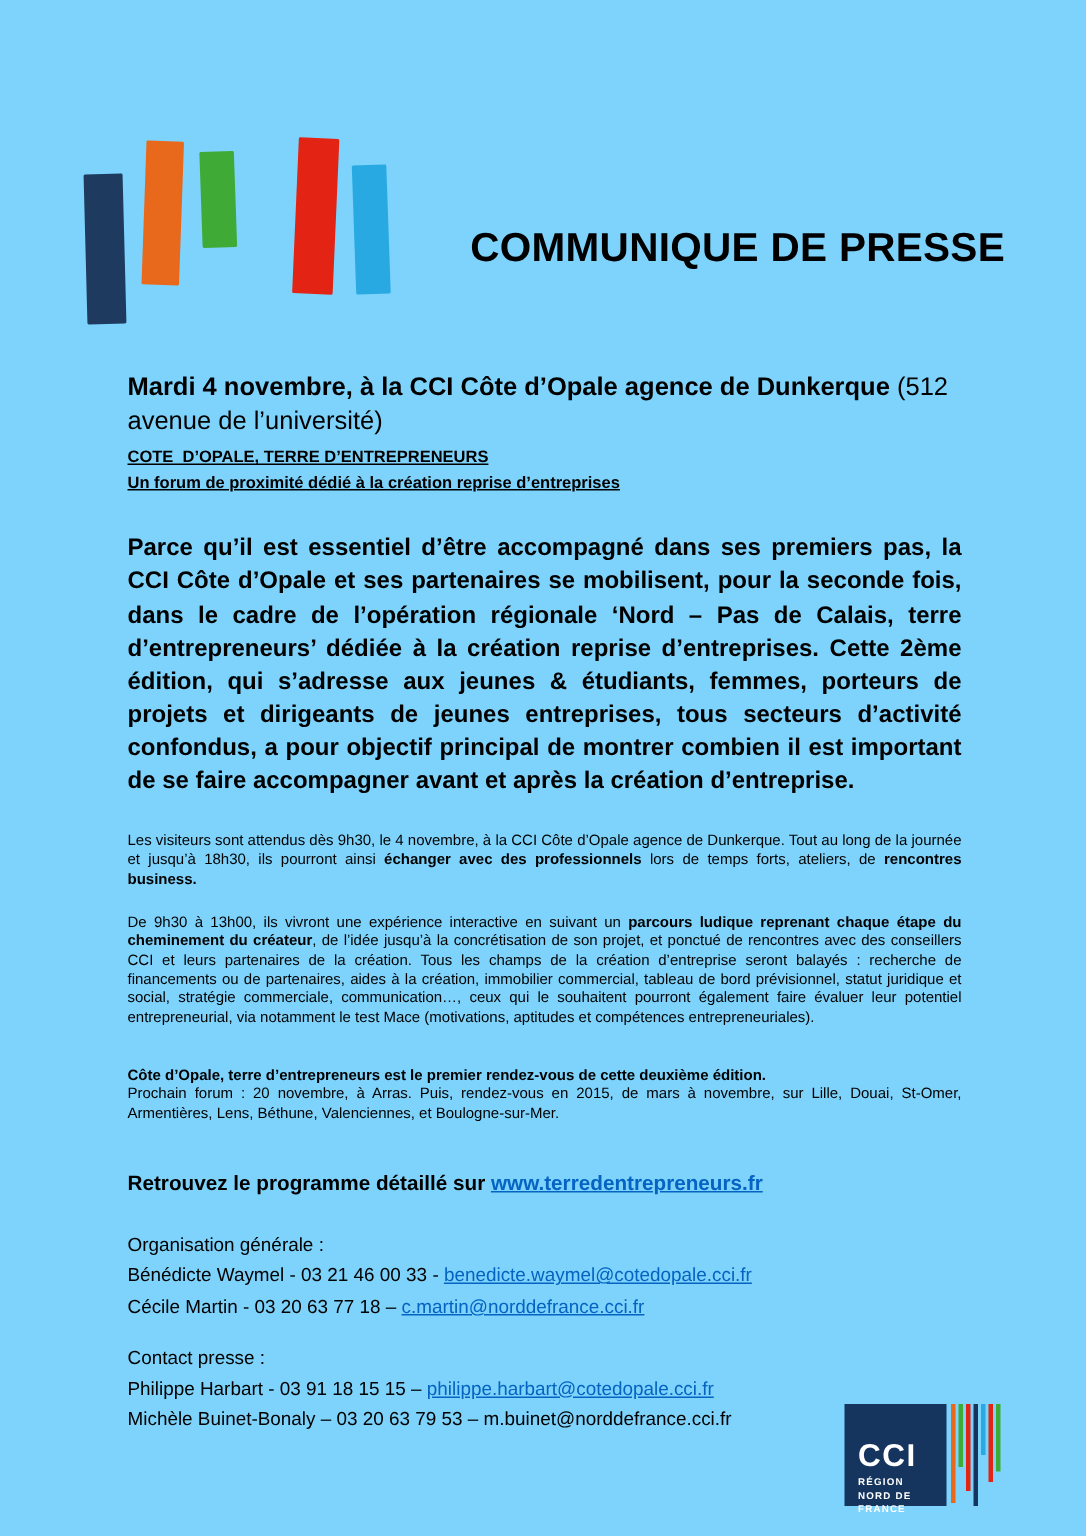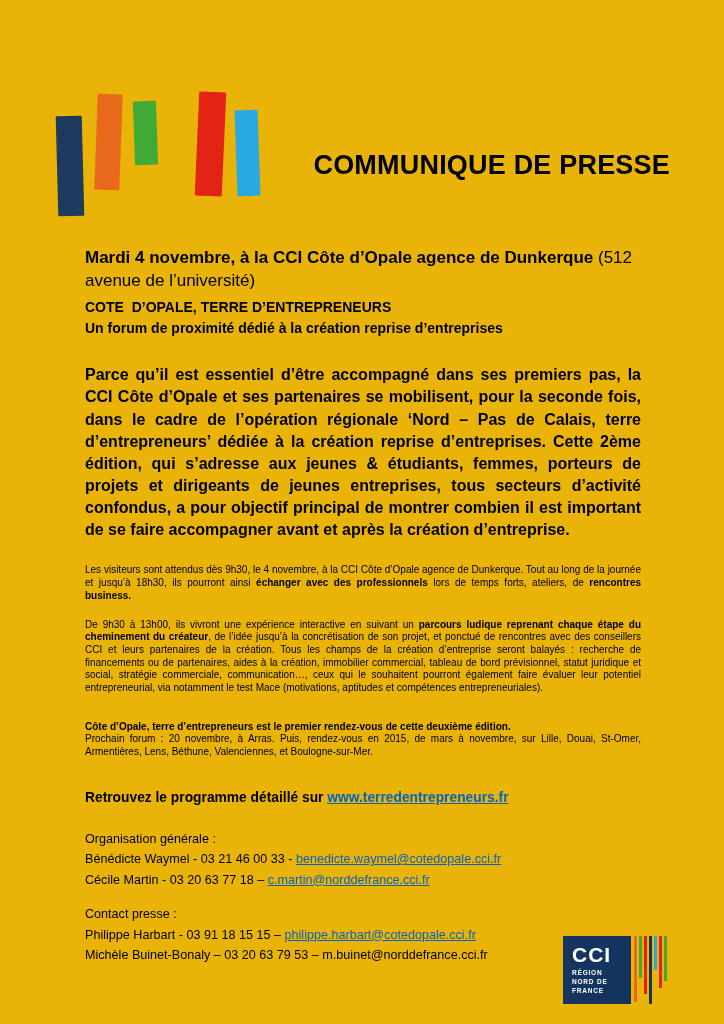--- a/index.html
+++ b/index.html
@@ -1,20 +1,20 @@
 <!DOCTYPE html>
 <html><head>
 <meta charset="utf-8">
 <style>
   * { margin:0; padding:0; box-sizing:border-box; }
   html,body { background:#ffffff; }
   .page {
     position:relative;
     width:724px; height:1024px;
-    background:#eab308;
+    background:#7dd3fc;
     color:#000;
     font-family:"Liberation Sans", sans-serif;
     overflow:hidden;
   }
 
   
   .logo-bars { position:absolute; left:55px; top:88px; width:212px; height:135px; }
   .logo-bars .bar { position:absolute; border-radius:1px; }
   .bar-navy   { left:2px;   top:28px; width:26px; height:100px; background:#1e3a5f; transform:rotate(-1.5deg); }
   .bar-orange { left:41px;  top:6px;  width:25px; height:96px;  background:#e8681c; transform:rotate(2deg); }
@@ -26,21 +26,21 @@
   .title {
     position:absolute; right:54px; top:150px;
     font-size:27px; font-weight:bold; letter-spacing:0.2px;
     white-space:nowrap;
   }
 
   
   .content { position:absolute; left:85px; top:246px; width:556px; }
 
   .intro { font-size:17px; line-height:1.36; }
-  .h2 { font-size:14px; font-weight:bold; line-height:1.5; white-space:pre-wrap; }
+  .h2 { font-size:11px; font-weight:bold; line-height:1.5; white-space:pre-wrap;text-decoration:underline; }
   .h2.first { margin-top:5px; }
 
   .lead {
     margin-top:25px;
     font-size:16px; font-weight:bold;
     line-height:1.385; text-align:justify;
   }
 
   .body { font-size:10px; line-height:1.27; text-align:justify; }
   .para1 { margin-top:23px; }
@@ -54,21 +54,21 @@
   .press-title { margin-top:15px; }
 
   a.link, .link { color:#0563c1; text-decoration:underline; cursor:pointer; }
 
   
   .cci-logo { position:absolute; left:563px; top:936px; display:flex; }
   .cci-square {
     width:68px; height:68px; background:#15355e;
     color:#fff; display:flex; flex-direction:column;
     align-items:flex-start; justify-content:flex-start;
-    padding:8px 0 0 9px;
+    padding:24px 0 0 9px;
   }
   .cci-text { font-size:21px; font-weight:bold; letter-spacing:1px; line-height:1; }
   .cci-sub { margin-top:4px; font-size:6.5px; font-weight:bold; letter-spacing:0.8px; line-height:1.35; }
   .cci-strip { display:flex; align-items:flex-start; margin-left:3px; height:68px; }
   .cci-strip span { display:block; width:3px; margin-right:2px; }
   .st1 { height:66px; background:#e8681c; }
   .st2 { height:42px; background:#3faa35; }
   .st3 { height:58px; background:#e32313; }
   .st4 { height:68px; background:#15355e; }
   .st5 { height:34px; background:#29a9e1; }

